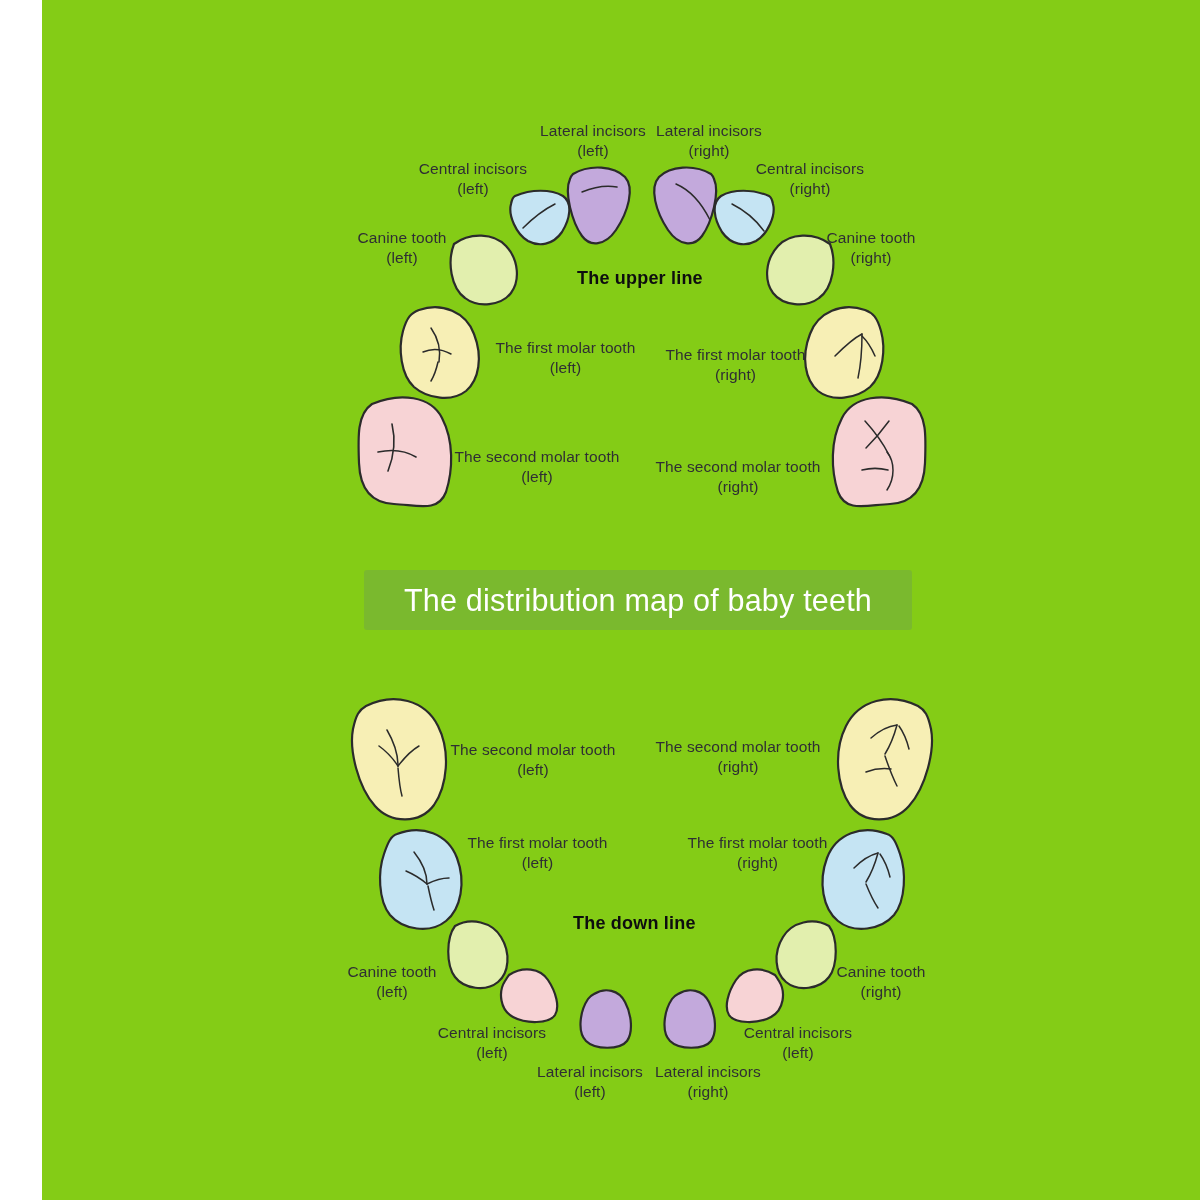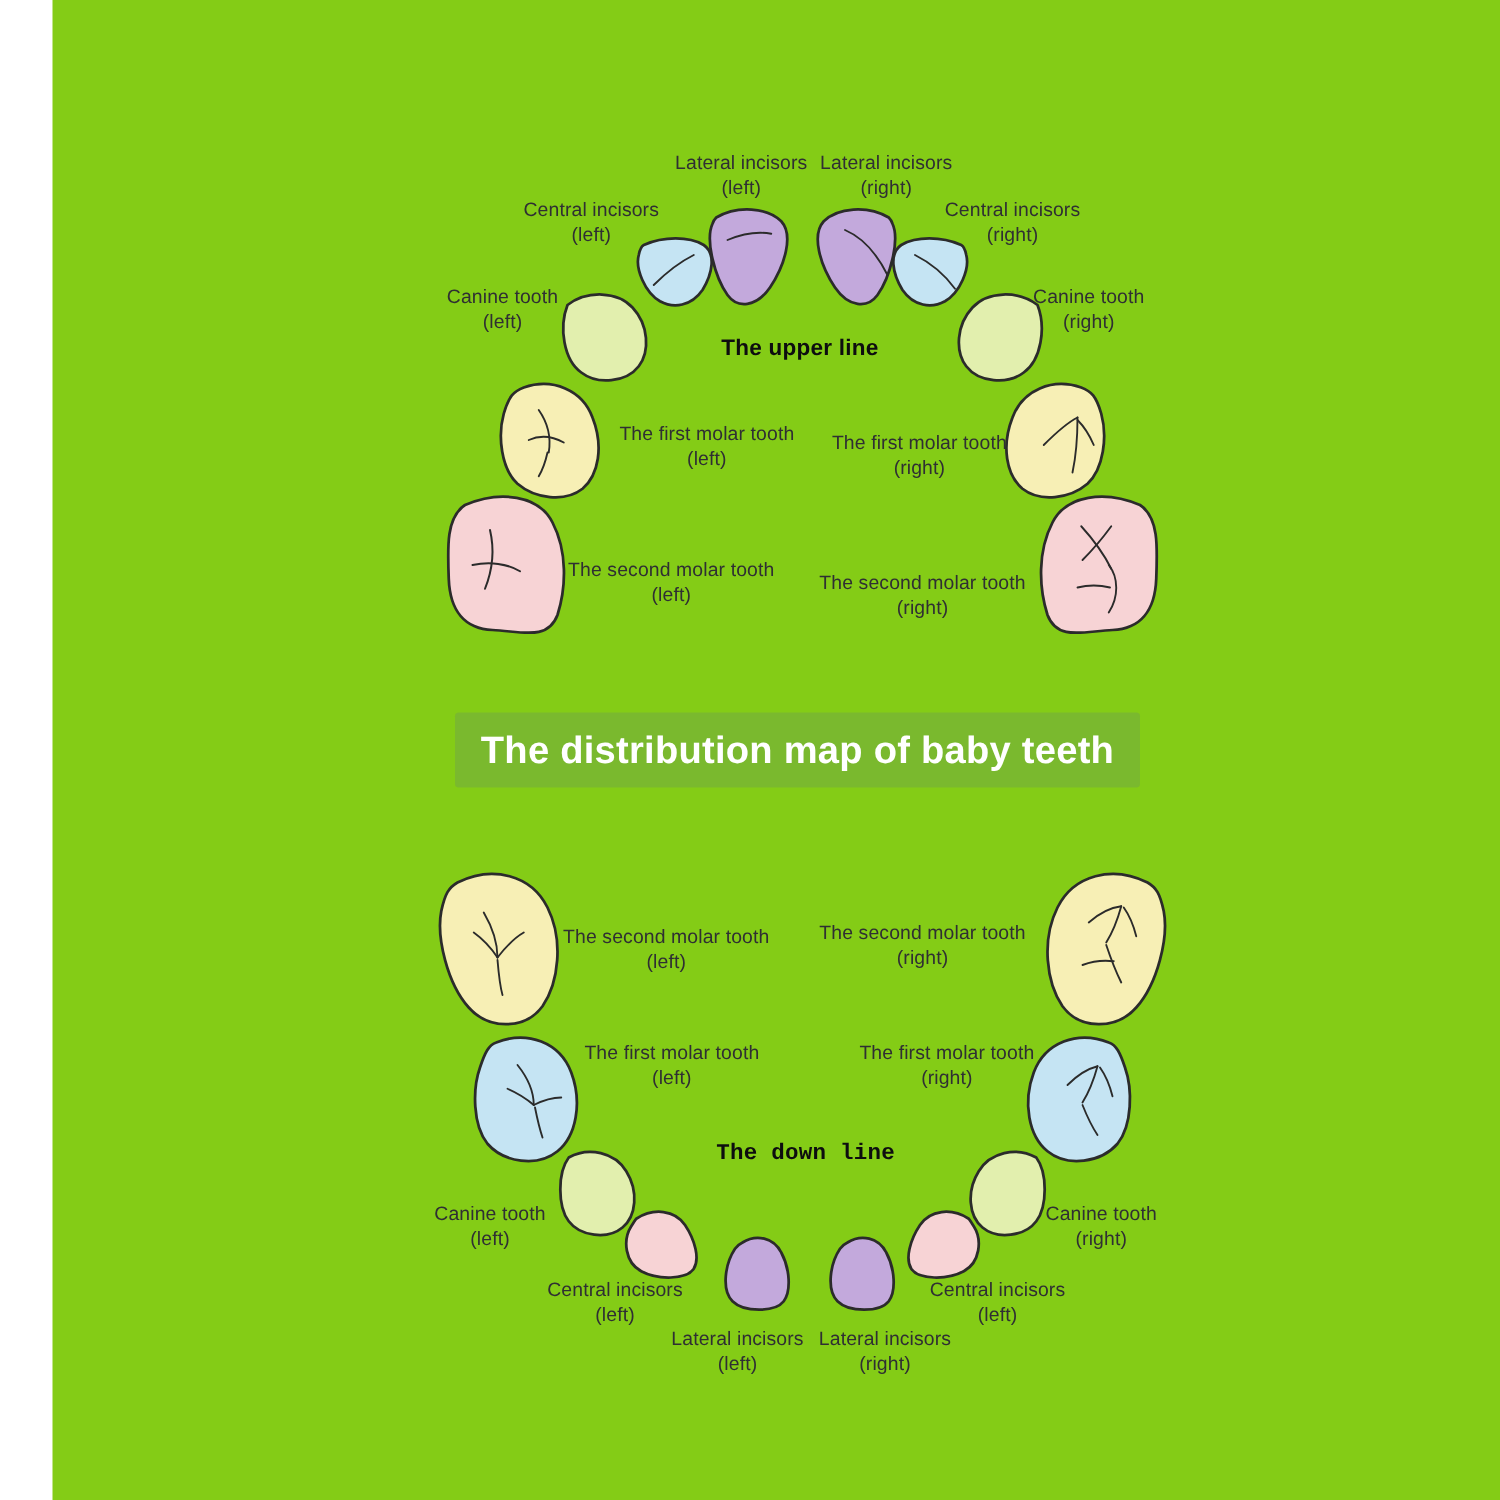--- a/index.html
+++ b/index.html
@@ -43,21 +43,21 @@
   .banner {
     position: absolute;
     display: flex;
     align-items: center;
     justify-content: center;
     border-radius: 3px;
     box-sizing: border-box;
   }
   .banner-text {
     color: #ffffff;
-    font-weight: bold;
+    font-weight: normal;
     font-size: 30.5px;
     letter-spacing: 0.2px;
     white-space: nowrap;
   }
 
   
   .teeth-layer {
     position: absolute;
     left: 0;
     top: 0;
@@ -282,21 +282,21 @@
   <div class="label" style="left:422px; top:833px; width:147px;">
     <span>The first molar tooth</span>
     <span class="sub">(left)</span>
   </div>
 
   <div class="label" style="left:642px; top:833px; width:147px;">
     <span>The first molar tooth</span>
     <span class="sub">(right)</span>
   </div>
 
-  <div class="caption" style="left:531px; top:913px;font-family:Liberation Mono, monospace;">The down line</div>
+  <div class="caption" style="left:531px; top:913px;">The down line</div>
 
   <div class="label" style="left:300px; top:962px; width:100px;">
     <span>Canine tooth</span>
     <span class="sub">(left)</span>
   </div>
 
   <div class="label" style="left:789px; top:962px; width:100px;">
     <span>Canine tooth</span>
     <span class="sub">(right)</span>
   </div>

